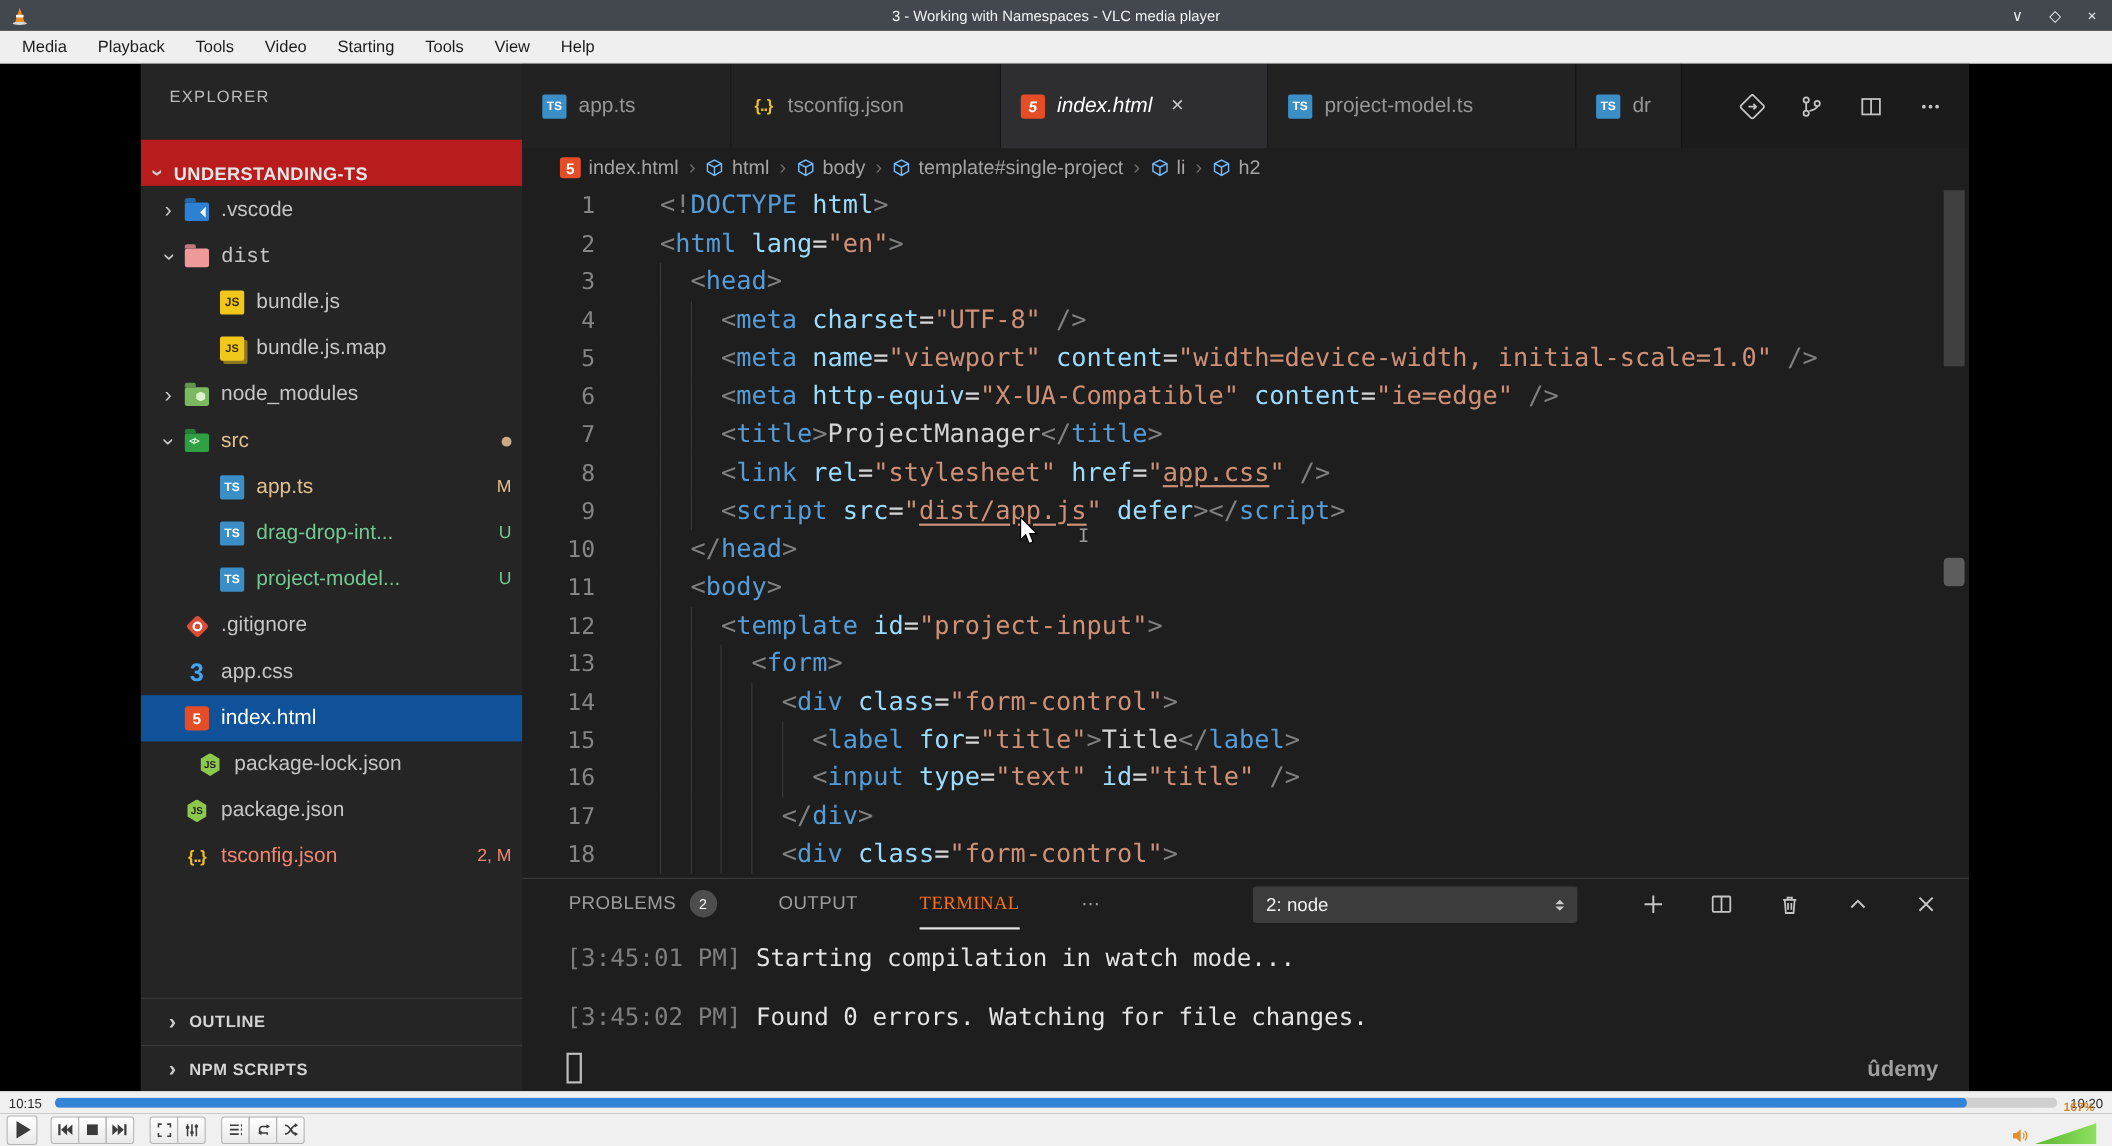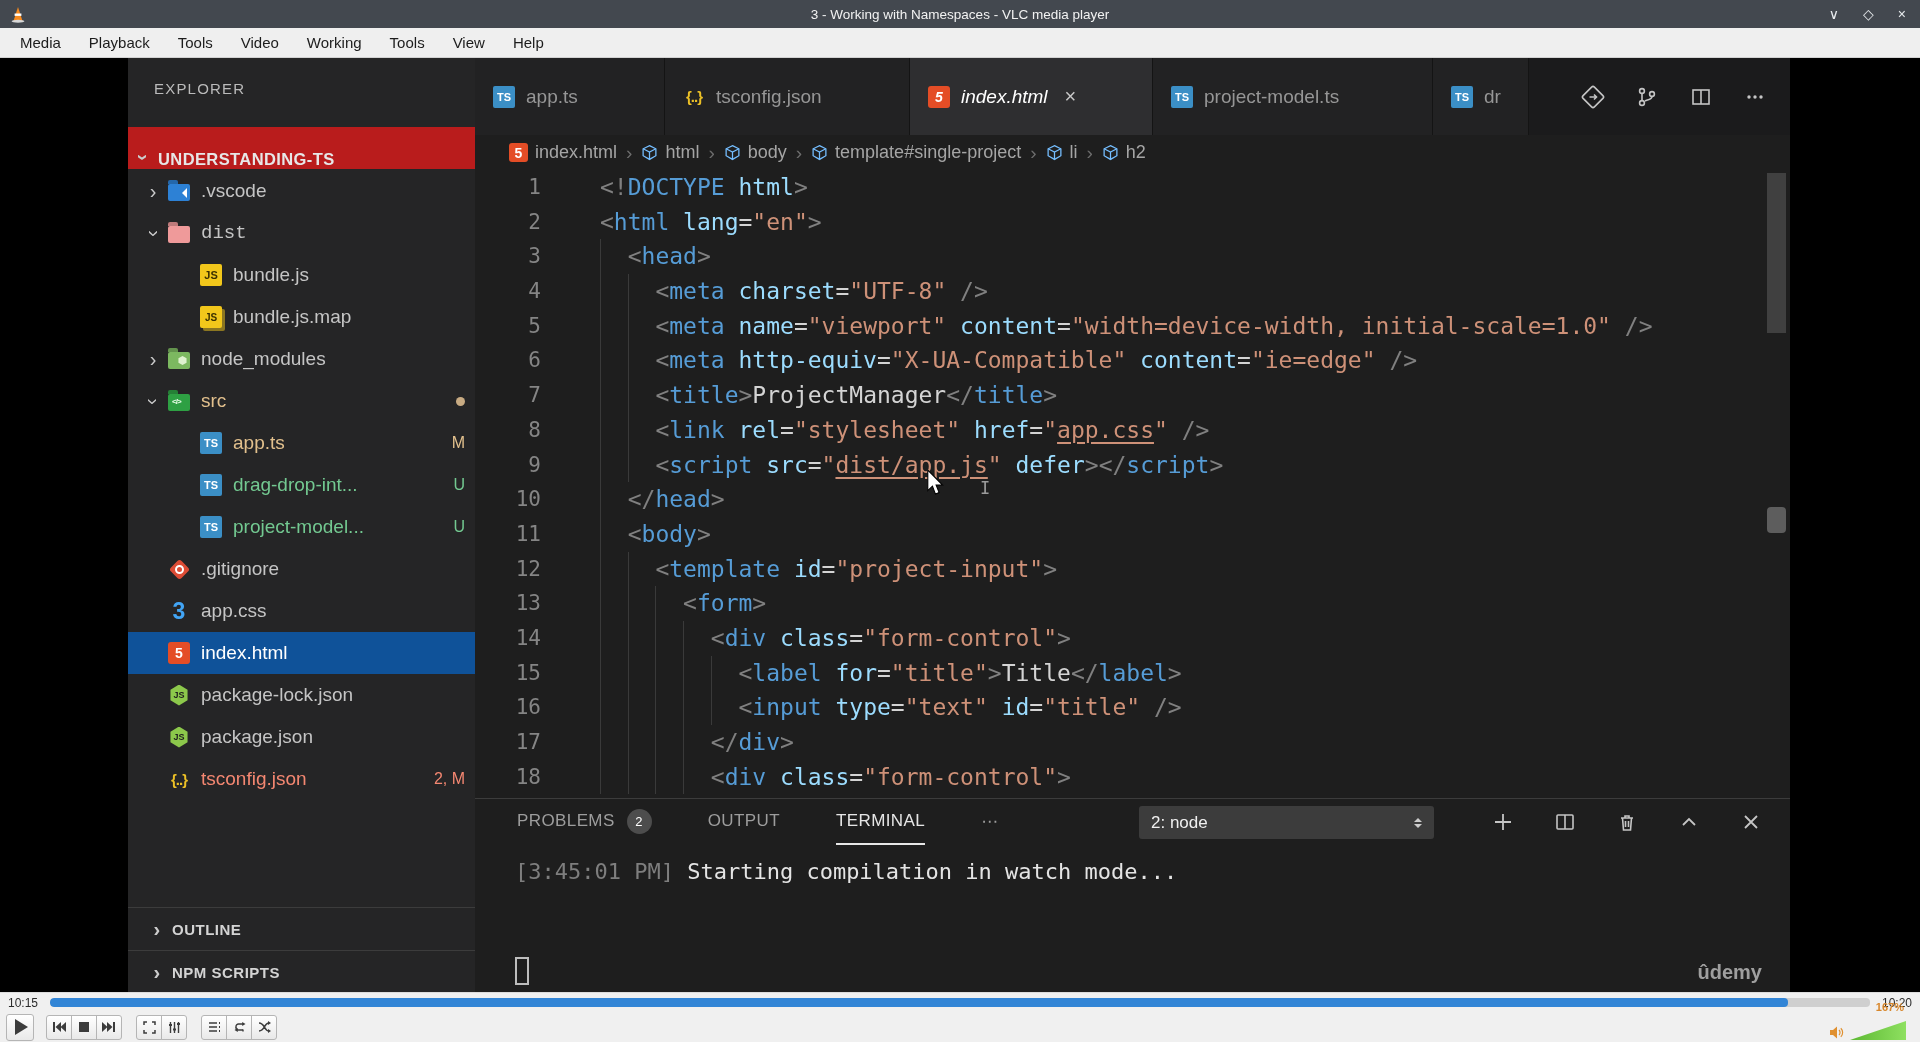--- a/index.html
+++ b/index.html
@@ -88,21 +88,21 @@
   .tk-p{color:#808080;} .tk-t{color:#569cd6;} .tk-a{color:#9cdcfe;} .tk-o{color:#d4d4d4;}
   .tk-s{color:#ce9178;} .tk-u{color:#ce9178;text-decoration:underline;text-underline-offset:4px;}
   .scroll-thumb{position:absolute;right:4px;top:3px;width:19px;height:160px;background:rgba(121,121,121,.38);}
   .scroll-marker{position:absolute;right:4px;top:337px;width:19px;height:26px;background:#5d5d5d;border-radius:4px;}
   .mouse-cursor{position:absolute;left:450px;top:300px;}
   .ibeam{position:absolute;left:505px;top:308px;color:#9b9b9b;font-size:17px;font-family:"DejaVu Sans Mono",monospace;}
   
   .panel{position:absolute;left:0;top:740px;width:1315px;height:194px;background:#1e1e1e;border-top:1px solid #3c3c3c;box-sizing:border-box;}
   .panel-header{position:absolute;left:0;top:0;width:1315px;height:46px;display:flex;align-items:center;padding-left:42px;box-sizing:border-box;}
   .panel-tab{margin-right:56px;color:#9d9d9d;font-size:17px;letter-spacing:.4px;display:flex;align-items:center;gap:12px;height:44px;border-bottom:2px solid transparent;}
-  .panel-tab.active{color:#e5e5e5;border-bottom-color:#e7e7e7;}
+  .panel-tab.active{color:#f97316;border-bottom-color:#e7e7e7;font-family:Liberation Serif, serif;}
   .pbadge{background:#4d4d4d;color:#fff;font-size:13px;width:25px;height:25px;border-radius:50%;
           display:flex;align-items:center;justify-content:center;}
   .term-dd{position:absolute;left:664px;top:7px;width:295px;height:33px;background:#3c3c3c;border-radius:3px;
            color:#f0f0f0;font-size:17px;display:flex;align-items:center;padding:0 12px;box-sizing:border-box;}
   .dd-arrows{margin-left:auto;display:flex;flex-direction:column;gap:2px;}
   .dd-arrows i{border:4px solid transparent;display:block;width:0;height:0;}
   .dd-arrows i.up{border-bottom-color:#cccccc;} .dd-arrows i.dn{border-top-color:#cccccc;}
   .panel-actions{position:absolute;right:26px;top:0;height:46px;display:flex;align-items:center;gap:36px;}
   .pa{width:26px;height:26px;display:flex;align-items:center;justify-content:center;}
   .panel-body{position:absolute;left:0;top:46px;width:1315px;height:148px;
@@ -151,21 +151,21 @@
     <span>◇</span>
     <span>×</span>
   </span>
 </div>
 
 <div class="menubar" id="menubar">
     <div class="menu-item">Media</div>
     <div class="menu-item">Playback</div>
     <div class="menu-item">Tools</div>
     <div class="menu-item">Video</div>
-    <div class="menu-item">Working</div>
+    <div class="menu-item">Starting</div>
     <div class="menu-item">Tools</div>
     <div class="menu-item">View</div>
     <div class="menu-item">Help</div>
   </div>
 
 <div class="video">
   <div class="vscode">
 
     <div class="sidebar">
       <div class="explorer-title">EXPLORER</div>
@@ -234,21 +234,21 @@
           <div class="row" style="padding-left: 10px;">
             <span class="chev"></span>
             <span class="ic ic-css"></span>
             <span class="label">app.css</span>
           </div>
           <div class="row selected" style="padding-left: 10px;">
             <span class="chev"></span>
             <span class="ic ic-html"></span>
             <span class="label">index.html</span>
           </div>
-          <div class="row" style="padding-left: 10px;">
+          <div class="row" style="padding-left: 22px;">
             <span class="chev"></span>
             <span class="ic ic-node"></span>
             <span class="label">package-lock.json</span>
           </div>
           <div class="row" style="padding-left: 10px;">
             <span class="chev"></span>
             <span class="ic ic-node"></span>
             <span class="label">package.json</span>
           </div>
           <div class="row err" style="padding-left: 10px;">
@@ -514,20 +514,21 @@
               <svg width="24" height="24" viewBox="0 0 24 24" stroke="#c5c5c5" stroke-width="1.8" fill="none">
                   <path d="M6 6l12 12M18 6L6 18"></path>
                 </svg>
             </span>
           </span>
         </div>
         <div class="panel-body" id="terminal">
           <div class="term-cursor"></div>
           <div class="watermark">ûdemy</div>
         <div class="term-line" style="top: 14px;"><span class="t-time">[3:45:01 PM] </span><span class="t-text">Starting compilation in watch mode...</span></div>
+            <div class="term-line" style="top: 68px;"><span class="t-time">[3:45:02 PM] </span><span class="t-text">Found 0 errors. Watching for file changes.</span></div>
           </div>
       </div>
     </div>
   </div>
 </div>
 
 <div class="seekrow">
   <span class="time">10:15</span>
   <div class="seek-track">
     <div class="seek-fill" id="seek-fill" style="width: 95.5%;"></div>

